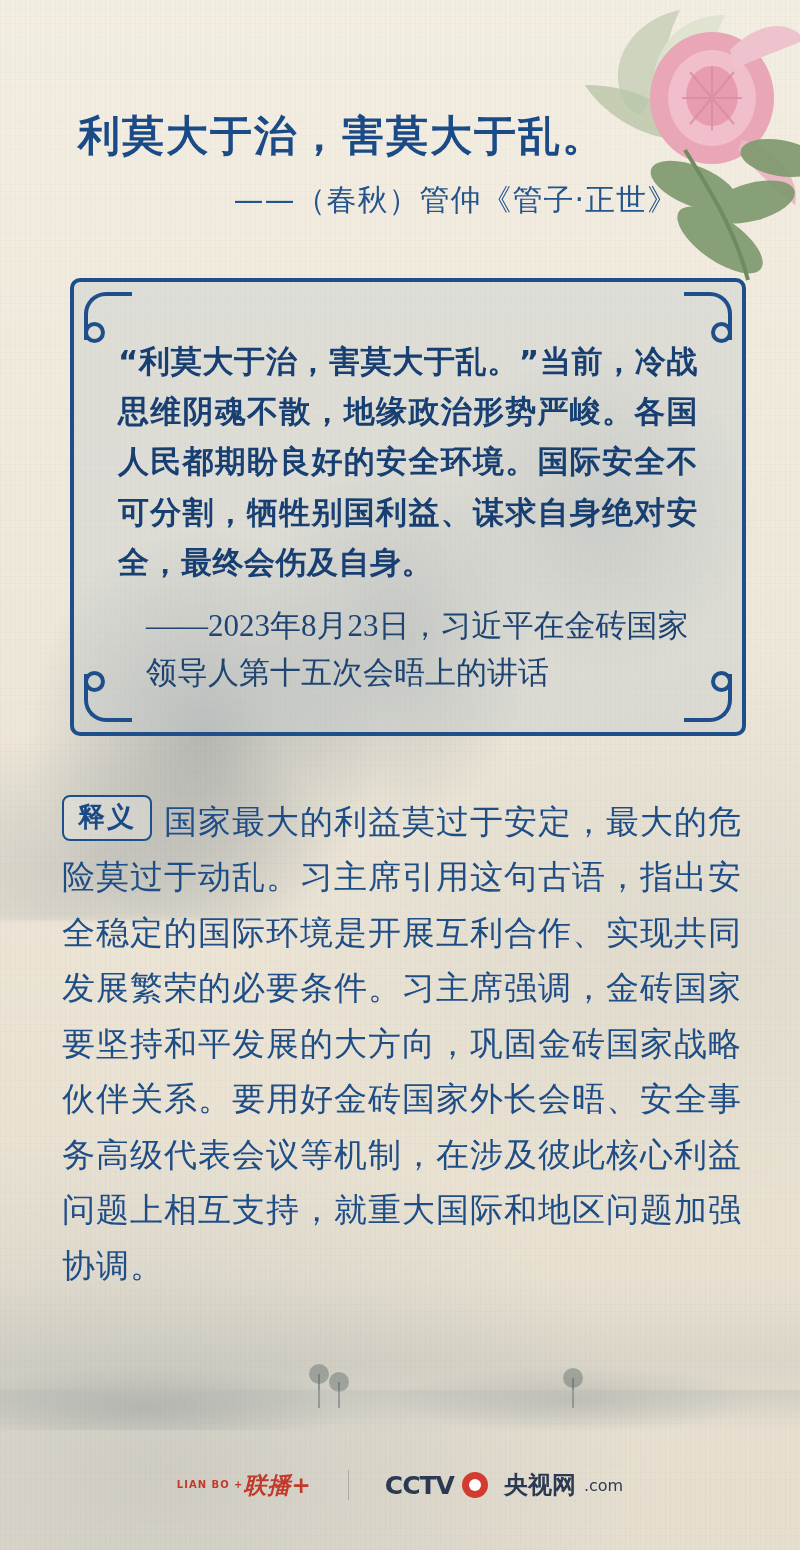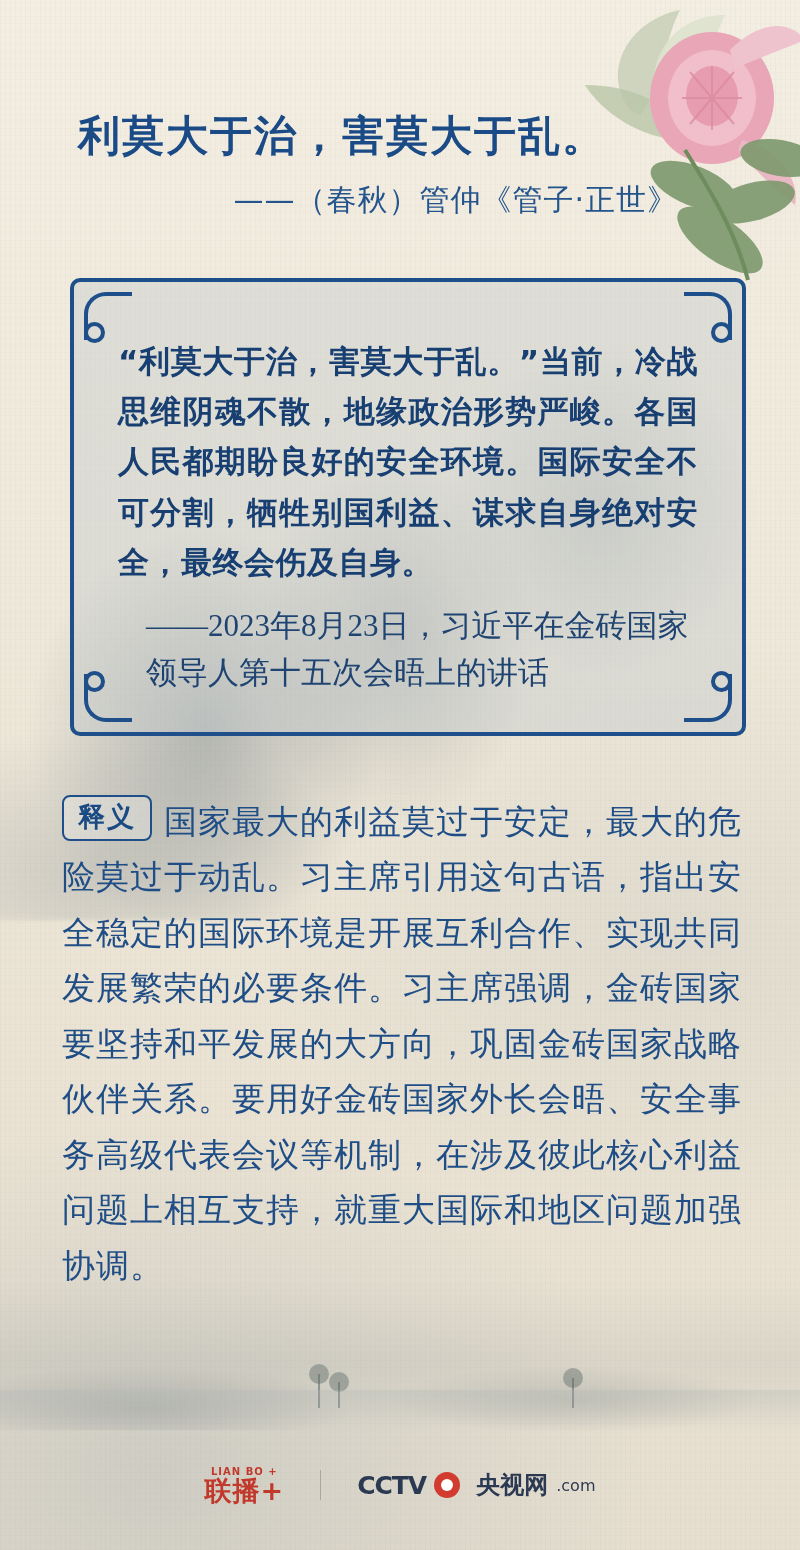--- a/index.html
+++ b/index.html
@@ -229,37 +229,38 @@
     right: 0;
     bottom: 38px;
     height: 54px;
     display: flex;
     align-items: center;
     justify-content: center;
     gap: 36px;
   }
   .logo-lianbo {
     display: flex;
-    flex-direction: column;
+    flex-direction: row;
     align-items: center;
     line-height: 1;
   }
   .logo-lianbo .pinyin {
     font-family: "DejaVu Sans", "Liberation Sans", sans-serif;
     font-size: 10px;
     font-weight: bold;
     color: #c0392b;
     letter-spacing: 1px;
   }
   .logo-lianbo .cn {
     font-family: "DejaVu Sans", "Liberation Sans", sans-serif;
-    font-size: 27px;
+    font-size: 23px;
     font-weight: bold;
     color: #c0392b;
     letter-spacing: 1px;
+    font-style: italic;
   }
   .divider-dot {
     width: 1px;
     height: 30px;
     background: rgba(120,120,120,0.45);
   }
   .logo-cctv {
     display: flex;
     align-items: center;
     gap: 8px;

